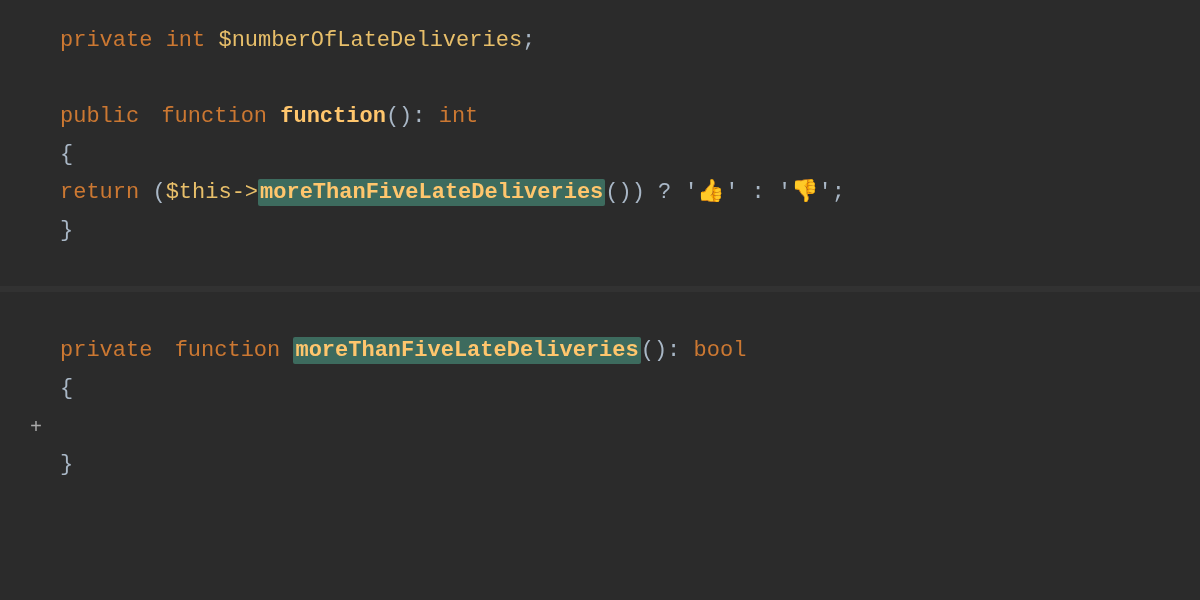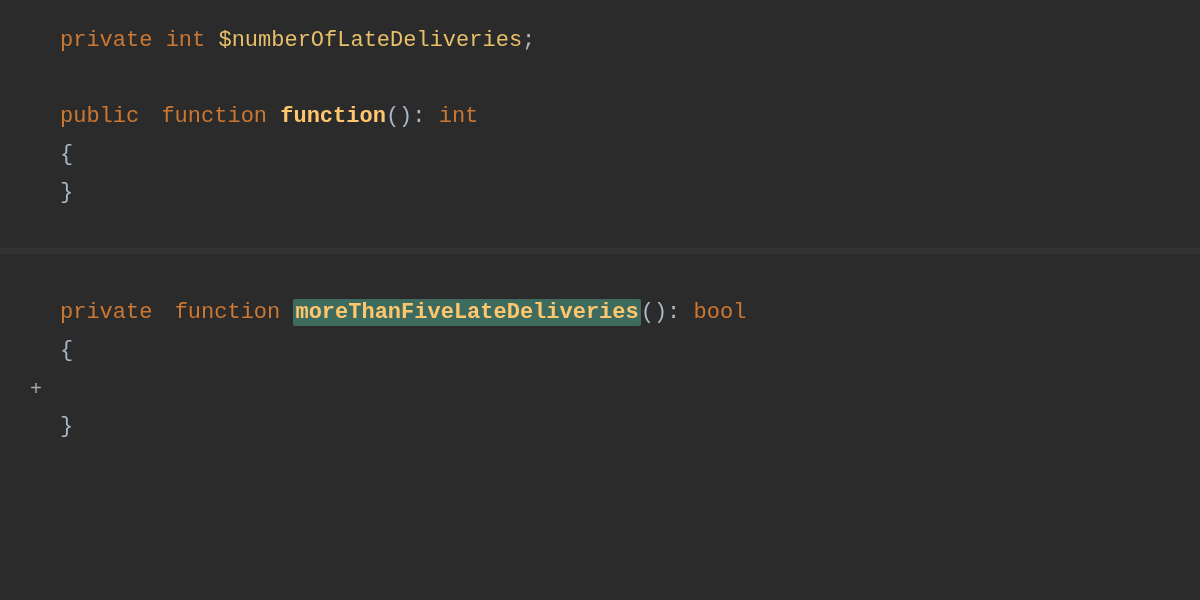--- a/index.html
+++ b/index.html
@@ -102,20 +102,26 @@
     </div>
   </div>
 
   <div class="line">
     <div class="gutter"></div>
     <div class="code-line">
       <span class="brace">{</span>
     </div>
   </div>
 
+  <div class="line">
+    <div class="gutter"></div>
+    <div class="code-line">
+      <span class="kw-return">return </span><span class="plain">(</span><span class="var-dollar">$this-&gt;</span><span class="highlight-bg">moreThanFiveLateDeliveries</span><span class="plain">()) ? '</span><span class="emoji">👍</span><span class="plain">' : '</span><span class="emoji">👎</span><span class="plain">';</span>
+    </div>
+  </div>
 
   <div class="line">
     <div class="gutter"></div>
     <div class="code-line">
       <span class="brace">}</span>
     </div>
   </div>
 
   <div class="line">
     <div class="gutter"></div>

